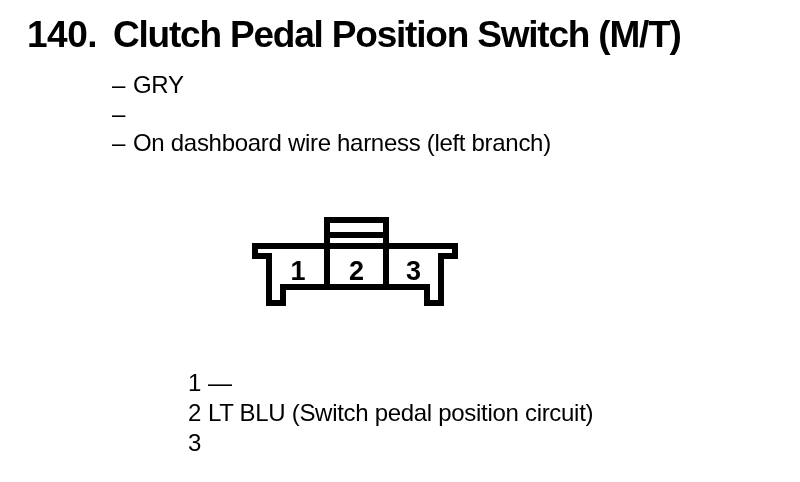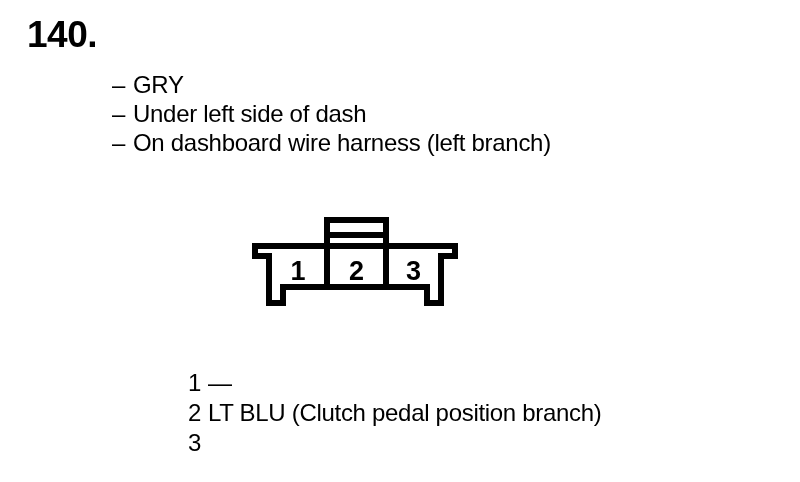--- a/index.html
+++ b/index.html
@@ -82,30 +82,30 @@
     flex: 0 0 20px;
   }
 </style>
 </head>
 <body>
 
 <div class="page">
 
   <div class="heading">
     <span class="num">140.</span>
+    <span class="ttl">Clutch Pedal Position Switch (M/T)</span>
   </div>
 
   <div class="details">
     <div class="detail-line">
       <span class="dash">–</span>
       <span>GRY</span>
     </div>
     <div class="detail-line">
       <span class="dash">–</span>
-      <span>Under left side of dash</span>
     </div>
     <div class="detail-line">
       <span class="dash">–</span>
       <span>On dashboard wire harness (left branch)</span>
     </div>
   </div>
 
   <div class="figure">
     <svg width="214" height="98" viewBox="0 0 214 98" xmlns="http://www.w3.org/2000/svg">
 
@@ -120,20 +120,20 @@
     </svg>
   </div>
 
   <div class="legend">
     <div class="legend-row">
       <span class="pin-num">1</span>
       <span class="pin-desc">—</span>
     </div>
     <div class="legend-row">
       <span class="pin-num">2</span>
-      <span class="pin-desc">LT BLU (Clutch pedal position branch)</span>
+      <span class="pin-desc">LT BLU (Switch pedal position circuit)</span>
     </div>
     <div class="legend-row">
       <span class="pin-num">3</span>
     </div>
   </div>
 
 </div>
 
 </body></html>

